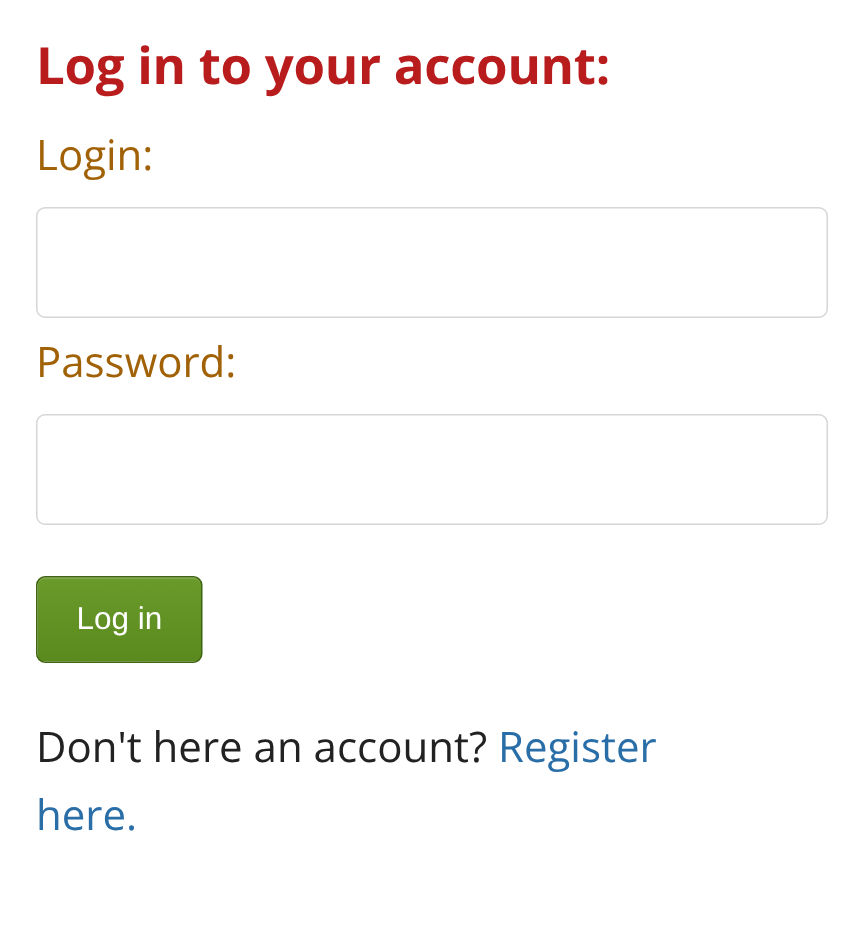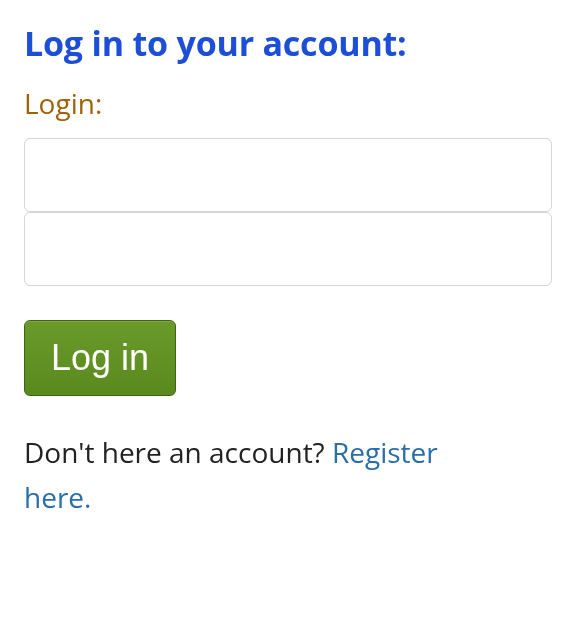--- a/index.html
+++ b/index.html
@@ -11,21 +11,21 @@
     font-family: "Open Sans", "Segoe UI", "Helvetica Neue", Arial, sans-serif;
     color: #222;
   }
   .wrap {
     padding: 20px 24px 24px 24px;
   }
   h1.title {
     margin: 0 0 18px 0;
     font-size: 34px;
     font-weight: 700;
-    color: #1d4ed8;
+    color: #b91c1c;
     letter-spacing: -0.2px;
   }
   label.field-label {
     display: block;
     font-size: 28px;
     font-weight: 400;
     color: #a16207;
     margin: 10px 0 16px 0;
   }
   input.text-input {
@@ -39,21 +39,21 @@
     font-size: 24px;
     padding: 0 14px;
     outline: none;
   }
   .btn {
     display: inline-block;
     margin-top: 34px;
     background: #5a8a1e;
     background: linear-gradient(#6a9a2a, #5a8a1e);
     color: #ffffff;
-    font-size: 36px;
+    font-size: 21px;
     font-weight: 400;
     padding: 16px 26px;
     border: 1px solid #3e640f;
     border-radius: 6px;
     cursor: pointer;
     box-shadow: inset 0 1px 0 rgba(255,255,255,0.15);
   }
   .signup {
     margin-top: 34px;
     font-size: 28px;
@@ -68,20 +68,21 @@
 </style>
 </head>
 <body>
 
 <div class="wrap">
   <h1 class="title">Log in to your account:</h1>
 
   <label class="field-label">Login:</label>
   <input class="text-input" type="text" value="" style="">
 
+  <label class="field-label">Password:</label>
   <input class="text-input" type="password" value="" style="">
 
   <button class="btn">Log in</button>
 
   <div class="signup">
     <span>Don't here an account? </span><a href="#">Register here.</a>
   </div>
 </div>
 
 </body></html>

